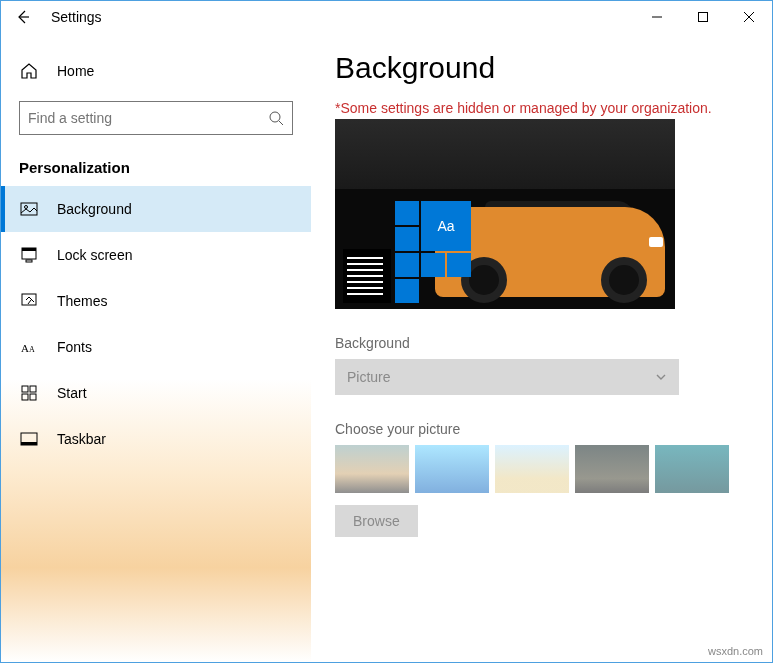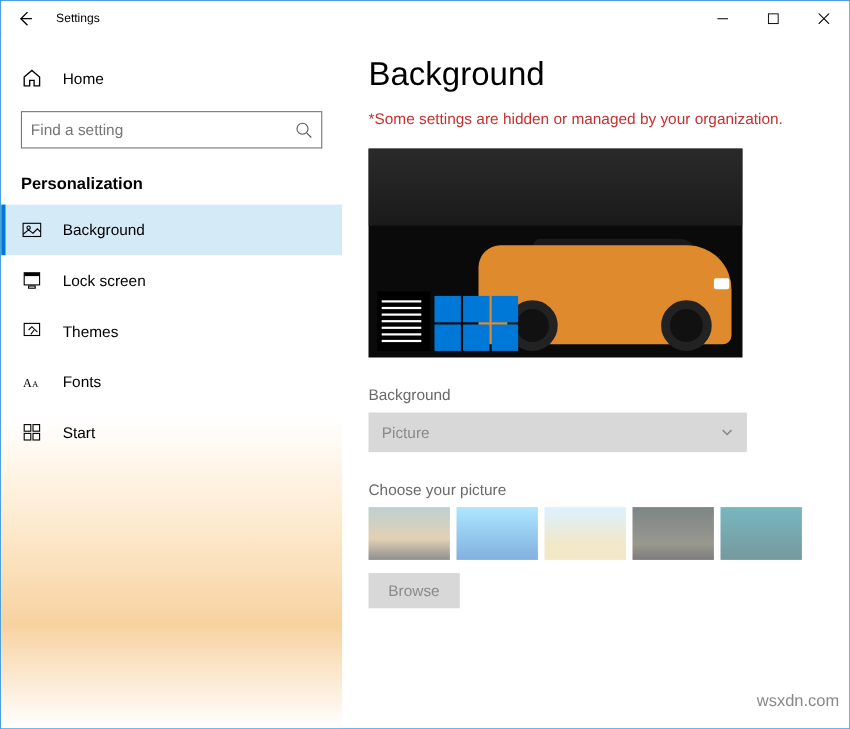--- a/index.html
+++ b/index.html
@@ -14,21 +14,21 @@
     }
     .window { display: flex; flex-direction: column; height: 100%; border: 1px solid #4da0e0; }
     .titlebar {
       height: 32px;
       display: flex;
       align-items: center;
       padding-left: 8px;
       border-bottom: 0;
     }
     .titlebar .back { width: 28px; display:flex; align-items:center; justify-content:center; cursor:pointer; }
-    .titlebar .title { margin-left: 14px; font-size: 11px; }
+    .titlebar .title { margin-left: 14px; font-size: 14px; }
     .titlebar .spacer { flex: 1; }
     .winbtn { width: 46px; height: 32px; display:flex; align-items:center; justify-content:center; cursor:pointer; }
     .content { flex:1; display:flex; overflow:hidden; }
     .sidebar {
       width: 310px;
       padding: 18px 0 0 0;
       background: linear-gradient(to bottom, #fff 0%, #fff 55%, #fdebd0 70%, #f7d2a0 85%, #fff 100%);
       overflow-y: auto;
     }
     .home-row { display:flex; align-items:center; padding: 10px 18px; cursor:pointer;text-align:right; }
@@ -54,21 +54,21 @@
     .nav-item.active::before {
       content:"";
       position:absolute; left:0; top:0; bottom:0; width:4px;
       background:#0078d7;
     }
     .nav-item .icon { width:20px; height:20px; margin-right: 18px; display:flex; align-items:center; justify-content:center; }
     .main {
       flex:1; padding: 18px 24px 0 24px; overflow-y:auto;
     }
     .page-title { font-size: 30px; font-weight: 400; margin-bottom: 14px; }
-    .policy-msg { color: #c83030; font-size: 14px; margin-bottom: 16px; line-height:1.4; }
+    .policy-msg { color: #c83030; font-size: 14px; line-height:1.4; }
     .preview {
       width: 340px; height: 190px;
       background: #0a0a0a;
       position: relative;
       overflow:hidden;
       margin-bottom: 26px;
     }
     .preview .sky { position:absolute; top:0; left:0; right:0; height:70px; background: linear-gradient(#2a2a2a,#1a1a1a); }
     .preview .car-body { position:absolute; right:10px; bottom:12px; width:230px; height:90px; background:#e08a2e; border-radius: 20px 40px 8px 8px; }
     .preview .car-window { position:absolute; right:40px; bottom:74px; width:150px; height:34px; background:#1a1a1a; border-radius:6px 18px 0 0; }
@@ -94,21 +94,21 @@
     .t1 { background: linear-gradient(#8aa, #ca7 60%, #333); }
     .t2 { background: linear-gradient(#6bd3ff, #1a6fc4); }
     .t3 { background: linear-gradient(#bfe7ff, #e8d49a 70%); }
     .t4 { background: linear-gradient(#122, #443 70%, #111); }
     .t5 { background: linear-gradient(#0a7c8a, #05454f); }
     .browse-btn {
       display:inline-block; padding: 8px 18px;
       background:#d8d8d8; color:#8a8a8a;
       cursor: default; 
     }
-    .watermark { position:absolute; bottom:17px; right:10px; font-size:15px; color:#888; }
+    .watermark { position:absolute; bottom:6px; right:10px; font-size:11px; color:#888; }
     svg { display:block; }
   </style>
 </head>
 <body>
 
 <div class="window">
   <div class="titlebar">
     <div class="back">
       <svg width="16" height="16" viewBox="0 0 16 16">
           <path d="M10 2 L4 8 L10 14" stroke="#000" stroke-width="1.2" fill="none"></path>
@@ -201,20 +201,29 @@
             <span class="icon">
               <svg width="18" height="18" viewBox="0 0 18 18">
                 <rect x="2" y="2" width="6" height="6" stroke="#000" fill="none"></rect>
                 <rect x="10" y="2" width="6" height="6" stroke="#000" fill="none"></rect>
                 <rect x="2" y="10" width="6" height="6" stroke="#000" fill="none"></rect>
                 <rect x="10" y="10" width="6" height="6" stroke="#000" fill="none"></rect>
               </svg>
             </span>
             <span>Start</span>
           </div>
+          <div class="nav-item">
+            <span class="icon">
+              <svg width="18" height="18" viewBox="0 0 18 18">
+                <rect x="1" y="3" width="16" height="12" stroke="#000" fill="none"></rect>
+                <rect x="1" y="12" width="16" height="3" fill="#000"></rect>
+              </svg>
+            </span>
+            <span>Taskbar</span>
+          </div>
         </div>
     </div>
 
     <div class="main">
       <div class="page-title">Background</div>
       <div class="policy-msg">*Some settings are hidden or managed by your organization.</div>
 
       <div class="preview">
         <div class="sky"></div>
         <div class="car-window"></div>
@@ -228,20 +237,21 @@
               <div></div>
               <div></div>
               <div></div>
               <div></div>
               <div></div>
               <div></div>
             </div>
         </div>
         <div class="tiles">
           <div class="tile"></div>
+          <div class="tile big">Aa</div>
           <div class="tile"></div>
           <div class="tile"></div>
           <div class="tile"></div>
           <div class="tile"></div>
           <div class="tile"></div>
         </div>
       </div>
 
       <div class="field-label">Background</div>
       <div class="dropdown">

